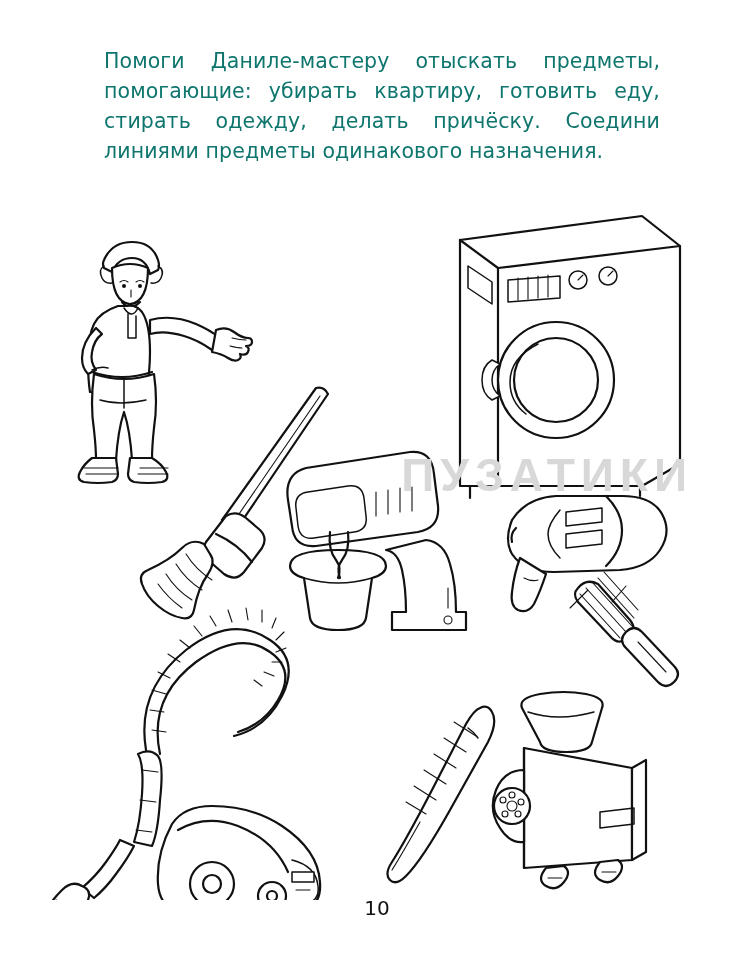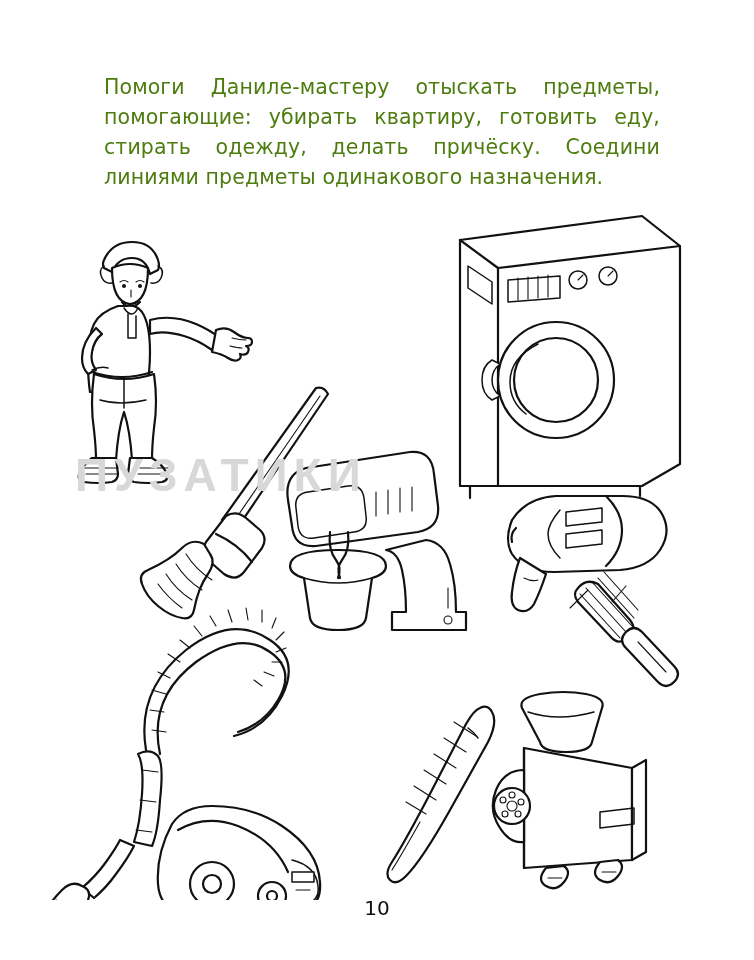--- a/index.html
+++ b/index.html
@@ -17,46 +17,46 @@
   .page {
     position: absolute;
     left: 0; top: 0;
     width: 754px;
     height: 960px;
     background: #fff;
   }
   .instruction {
     position: absolute;
     left: 104px;
-    top: 72px;
+    top: 46px;
     width: 556px;
     font-size: 20.5px;
     line-height: 30px;
-    color: #4d7c0f;
+    color: #0f766e;
     letter-spacing: 0.1px;
     text-align: justify;
     text-align-last: left;
     font-family: "DejaVu Sans", sans-serif;
   }
   .page-number {
     position: absolute;
     left: 0;
     top: 896px;
     width: 754px;
     text-align: center;
     font-size: 20px;
     color: #111;
     font-family: "DejaVu Sans", sans-serif;
   }
   .watermark {
     position: absolute;
-    left: 75px;
+    left: 83px;
     top: 448px;
     width: 610px;
-    text-align: left;
+    text-align: right;
     font-size: 46px;
     letter-spacing: 6px;
     color: #d8d8d8;
     font-family: "Liberation Sans", sans-serif;
     font-weight: bold;
     pointer-events: none;
     user-select: none;
     z-index: 5;
   }
   .art {

